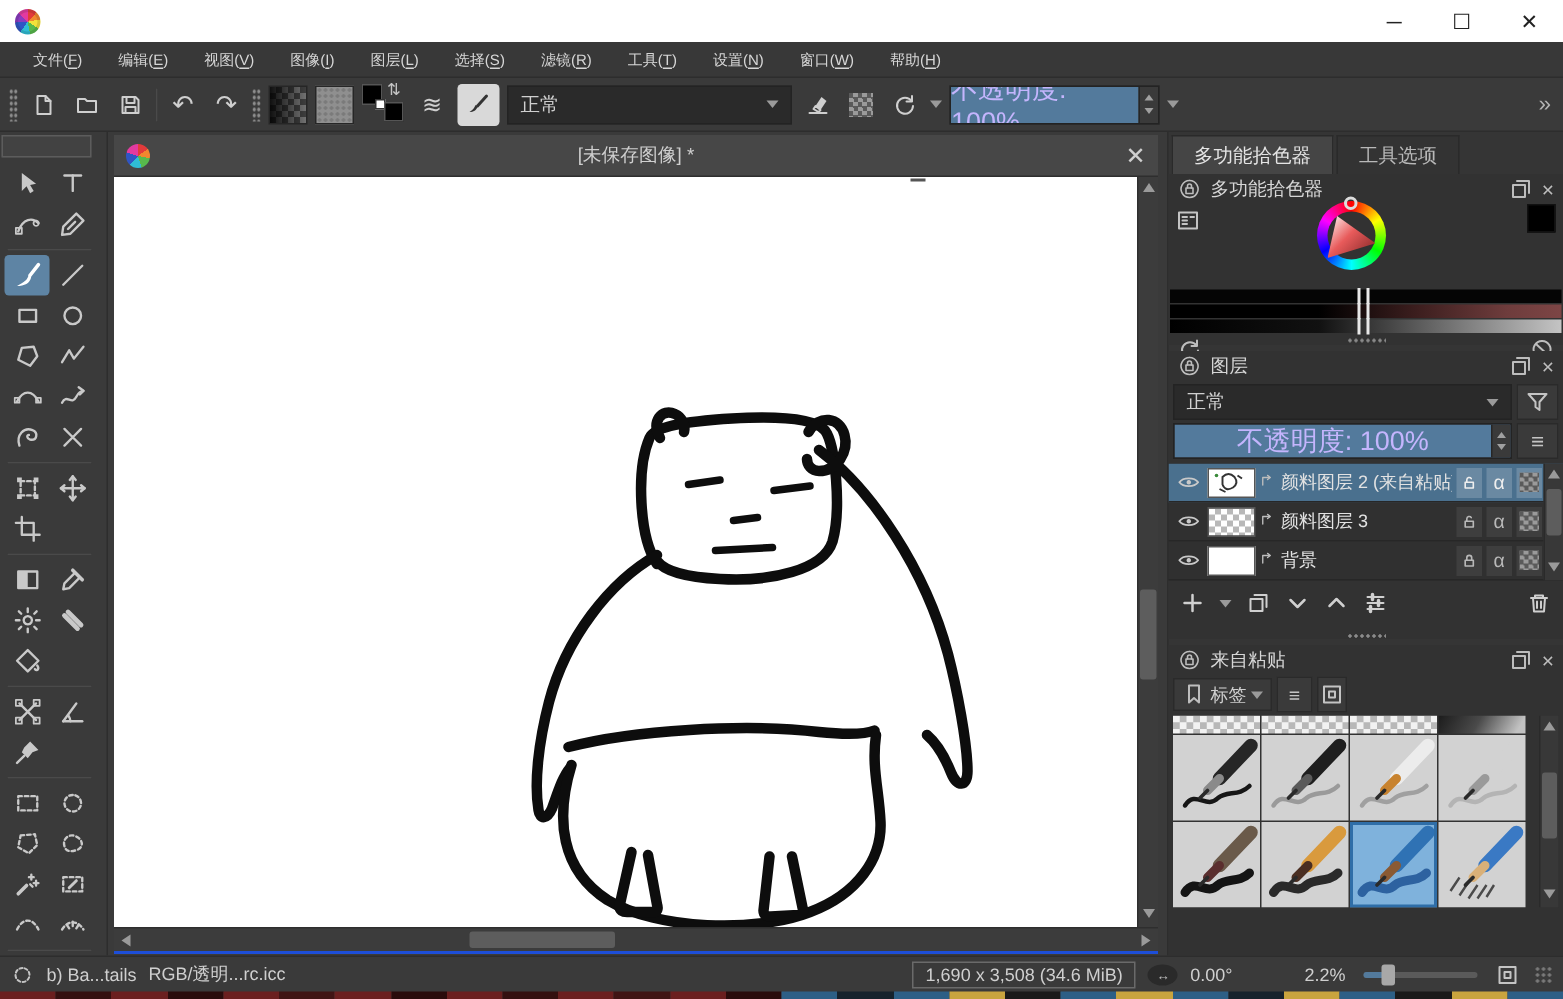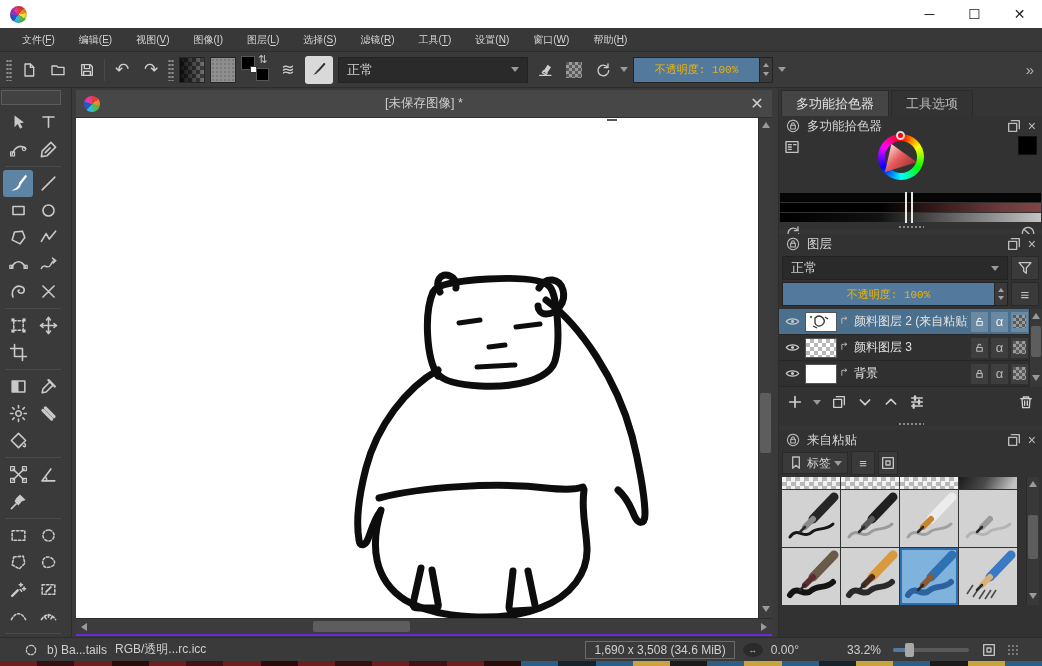--- a/index.html
+++ b/index.html
@@ -35,35 +35,35 @@
   .bg-sq{position:absolute;left:15px;top:12px;width:13px;height:13px;background:#000;border:1px solid #555;}
   .fg-mini{position:absolute;left:9px;top:10px;width:7px;height:7px;background:#fff;border:1px solid #333;}
   .swap-ar{position:absolute;left:17px;top:-3px;font-size:11px;color:#c4c4c4;}
   .brushedit{width:28px;height:28px;background:#d9d9d9;border-radius:3px;display:flex;align-items:center;justify-content:center;color:#333;}
   .dd-field{height:26px;background:#2a2a2a;border:1px solid #232323;display:flex;align-items:center;padding:0 8px;color:#cfcfcf;}
   .blend-dd{width:190px;}
   .arrowdn{width:0;height:0;border-left:4px solid transparent;border-right:4px solid transparent;border-top:5px solid #9a9a9a;margin-left:auto;}
   .lone-arrow{margin:0;}
   .sliderbox{position:relative;width:140px;height:26px;background:#2a2a2a;border:1px solid #232323;overflow:hidden;}
   .slider-fill{position:absolute;left:0;top:0;bottom:0;background:#537a9c;}
-  .slider-label{position:absolute;left:0;right:13px;top:0;bottom:0;display:flex;align-items:center;justify-content:center;font-size:11px;color:#eab308;z-index:2;font-family:Liberation Mono, monospace;}
+  .slider-label{position:absolute;left:0;right:13px;top:0;bottom:0;display:flex;align-items:center;justify-content:center;font-size:18px;color:#c4b5fd;z-index:2;}
   .spincol{position:absolute;right:0;top:0;bottom:0;width:13px;background:#3a3a3a;border-left:1px solid #262626;display:flex;flex-direction:column;align-items:center;justify-content:space-evenly;z-index:3;}
   .sp-up{width:0;height:0;border-left:3.5px solid transparent;border-right:3.5px solid transparent;border-bottom:4.5px solid #a0a0a0;}
   .sp-dn{width:0;height:0;border-left:3.5px solid transparent;border-right:3.5px solid transparent;border-top:4.5px solid #a0a0a0;}
   .overflow-g{margin-left:auto;color:#b4b4b4;font-size:15px;padding-right:2px;}
   
   .toolbox{position:absolute;left:0;top:88px;width:72px;height:549px;background:#3a3a3a;border-right:1px solid #2d2d2d;padding-top:2px;}
   .tbhead{width:60px;height:15px;margin:0 0 4px 1px;background:#424242;border:1px solid #5c5c5c;}
   .toolgrid{display:flex;flex-wrap:wrap;width:64px;margin-left:3px;}
   .tool{width:30px;height:27px;display:flex;align-items:center;justify-content:center;color:#c9c9c9;border-radius:3px;}
   .tool.selt{background:#5e84a4;color:#fff;}
   .tool.empty{visibility:hidden;}
   .tsep{width:56px;height:1px;background:#2b2b2b;border-bottom:1px solid #4a4a4a;margin:3px 0 3px 2px;}
   
-  .canvaswin{position:absolute;left:76px;top:90px;width:696px;height:546px;background:#6d28d9;}
+  .canvaswin{position:absolute;left:76px;top:90px;width:696px;height:546px;background:#1d4ed8;}
   .cw-head{height:28px;background:#474747;border-bottom:1px solid #2e2e2e;display:flex;align-items:center;position:relative;}
   .cw-logo{width:16px;height:16px;border-radius:50%;margin-left:8px;
     background:conic-gradient(#e23a3a 0 15%,#f0872f 15% 28%,#57b94c 28% 45%,#2fbcd4 45% 62%,#2f55c4 62% 80%,#e23aa0 80% 100%);}
   .cw-title{position:absolute;left:0;right:0;text-align:center;font-size:12.5px;color:#cfcfcf;}
   .cw-close{margin-left:auto;width:30px;text-align:center;font-size:16px;color:#cfcfcf;z-index:2;}
   .canvas{position:absolute;left:0;top:28px;width:682px;height:500px;background:#ffffff;overflow:hidden;}
   .cursor-mark{position:absolute;left:531px;top:1px;width:10px;height:2px;background:#555;}
   
   .vscroll{position:absolute;right:0;top:28px;width:14px;height:500px;background:#3c3c3c;border-left:1px solid #2e2e2e;}
   .hscroll{position:absolute;left:0;bottom:2px;width:696px;height:16px;background:#3c3c3c;border-top:1px solid #2e2e2e;display:flex;align-items:center;}
@@ -134,21 +134,21 @@
   .pcell.psel{outline:2px solid #2f6ea8;outline-offset:-2px;}
   .k-eraser{background:repeating-conic-gradient(#b8b8b8 0 25%,#f2f2f2 0 50%);background-size:9px 9px;}
   .k-smudge{background:linear-gradient(120deg,#1c1c1c 0%,#4a4a4a 45%,#c2c2c2 90%);}
   .pscroll{position:absolute;right:0;top:0;bottom:0;width:13px;background:#383838;border-left:1px solid #2a2a2a;}
   .pscroll .vthumb{top:30%;height:34%;background:#5d5d5d;}
   .psearch{display:flex;align-items:center;gap:5px;padding:4px 4px 0;}
   .search-input{width:150px;height:20px;background:#262626;border:1px solid #1c1c1c;color:#bbb;font-size:12px;padding:0 5px;font-family:inherit;}
   .cbx{width:13px;height:13px;background:#2a2a2a;border:1px solid #555;display:flex;align-items:center;justify-content:center;color:#e8e8e8;}
   .cbx-label{font-size:11px;color:#cfcfcf;}
   
-  .statusbar{position:absolute;left:0;top:637px;width:1042px;height:24px;background:#3a3a3a;border-top:1px solid #2d2d2d;display:flex;align-items:center;gap:8px;padding:0 23px;font-size:12px;color:#cfcfcf;}
+  .statusbar{position:absolute;left:0;top:637px;width:1042px;height:24px;background:#3a3a3a;border-top:1px solid #2d2d2d;display:flex;align-items:center;gap:8px;padding:0 7px;font-size:12px;color:#cfcfcf;}
   .sb-icon{width:16px;height:16px;display:flex;align-items:center;justify-content:center;color:#c4c4c4;}
   .dims-box{margin-left:auto;height:18px;border:1px solid #6a6a6a;display:flex;align-items:center;padding:0 8px;font-size:12px;}
   .rot-circle{width:20px;height:14px;border-radius:50%;background:#2a2a2a;display:flex;align-items:center;justify-content:center;font-size:9px;color:#bbb;}
   .zslider{position:relative;width:76px;height:4px;background:#5a5a5a;border-radius:2px;margin:0 4px;}
   .zslider-fill{position:absolute;left:0;top:0;bottom:0;width:18%;background:#537a9c;border-radius:2px;}
   .zslider-thumb{position:absolute;left:16%;top:-5px;width:9px;height:14px;background:#a8a8a8;border-radius:2px;}
   .resize-grip{width:12px;height:12px;background-image:radial-gradient(circle,#7a7a7a 1px,transparent 1.2px);background-size:4px 4px;margin-left:2px;}
   
   .bstrip{position:absolute;left:0;top:661px;width:1042px;height:5px;display:flex;}
   .bseg{flex:1;height:100%;}
@@ -871,21 +871,21 @@
     <span class="sb-icon">
         <svg width="16" height="16" viewBox="0 0 24 24">
           <path d="M12 5 a7 7 0 1 0 0 14 a7 7 0 1 0 0 -14" fill="none" stroke="currentColor" stroke-width="2" stroke-dasharray="3 2.5" stroke-linecap="round" stroke-linejoin="round"></path>
         </svg>
       </span>
     <span>b) Ba...tails</span>
     <span>RGB/透明...rc.icc</span>
     <span class="dims-box">1,690 x 3,508 (34.6 MiB)</span>
     <span class="rot-circle">↔</span>
     <span style="margin-right:40px;">0.00°</span>
-    <span>33.2%</span>
+    <span>2.2%</span>
     <span class="zslider">
       <span class="zslider-fill"></span>
       <span class="zslider-thumb"></span>
     </span>
     <span class="sb-icon">
         <svg width="16" height="16" viewBox="0 0 24 24">
           <path d="M4 4 H20 V20 H4 Z" fill="none" stroke="currentColor" stroke-width="2" stroke-linecap="round" stroke-linejoin="round"></path>
           <path d="M9 9 H15 V15 H9 Z" fill="none" stroke="currentColor" stroke-width="2" stroke-linecap="round" stroke-linejoin="round"></path>
         </svg>
       </span>

